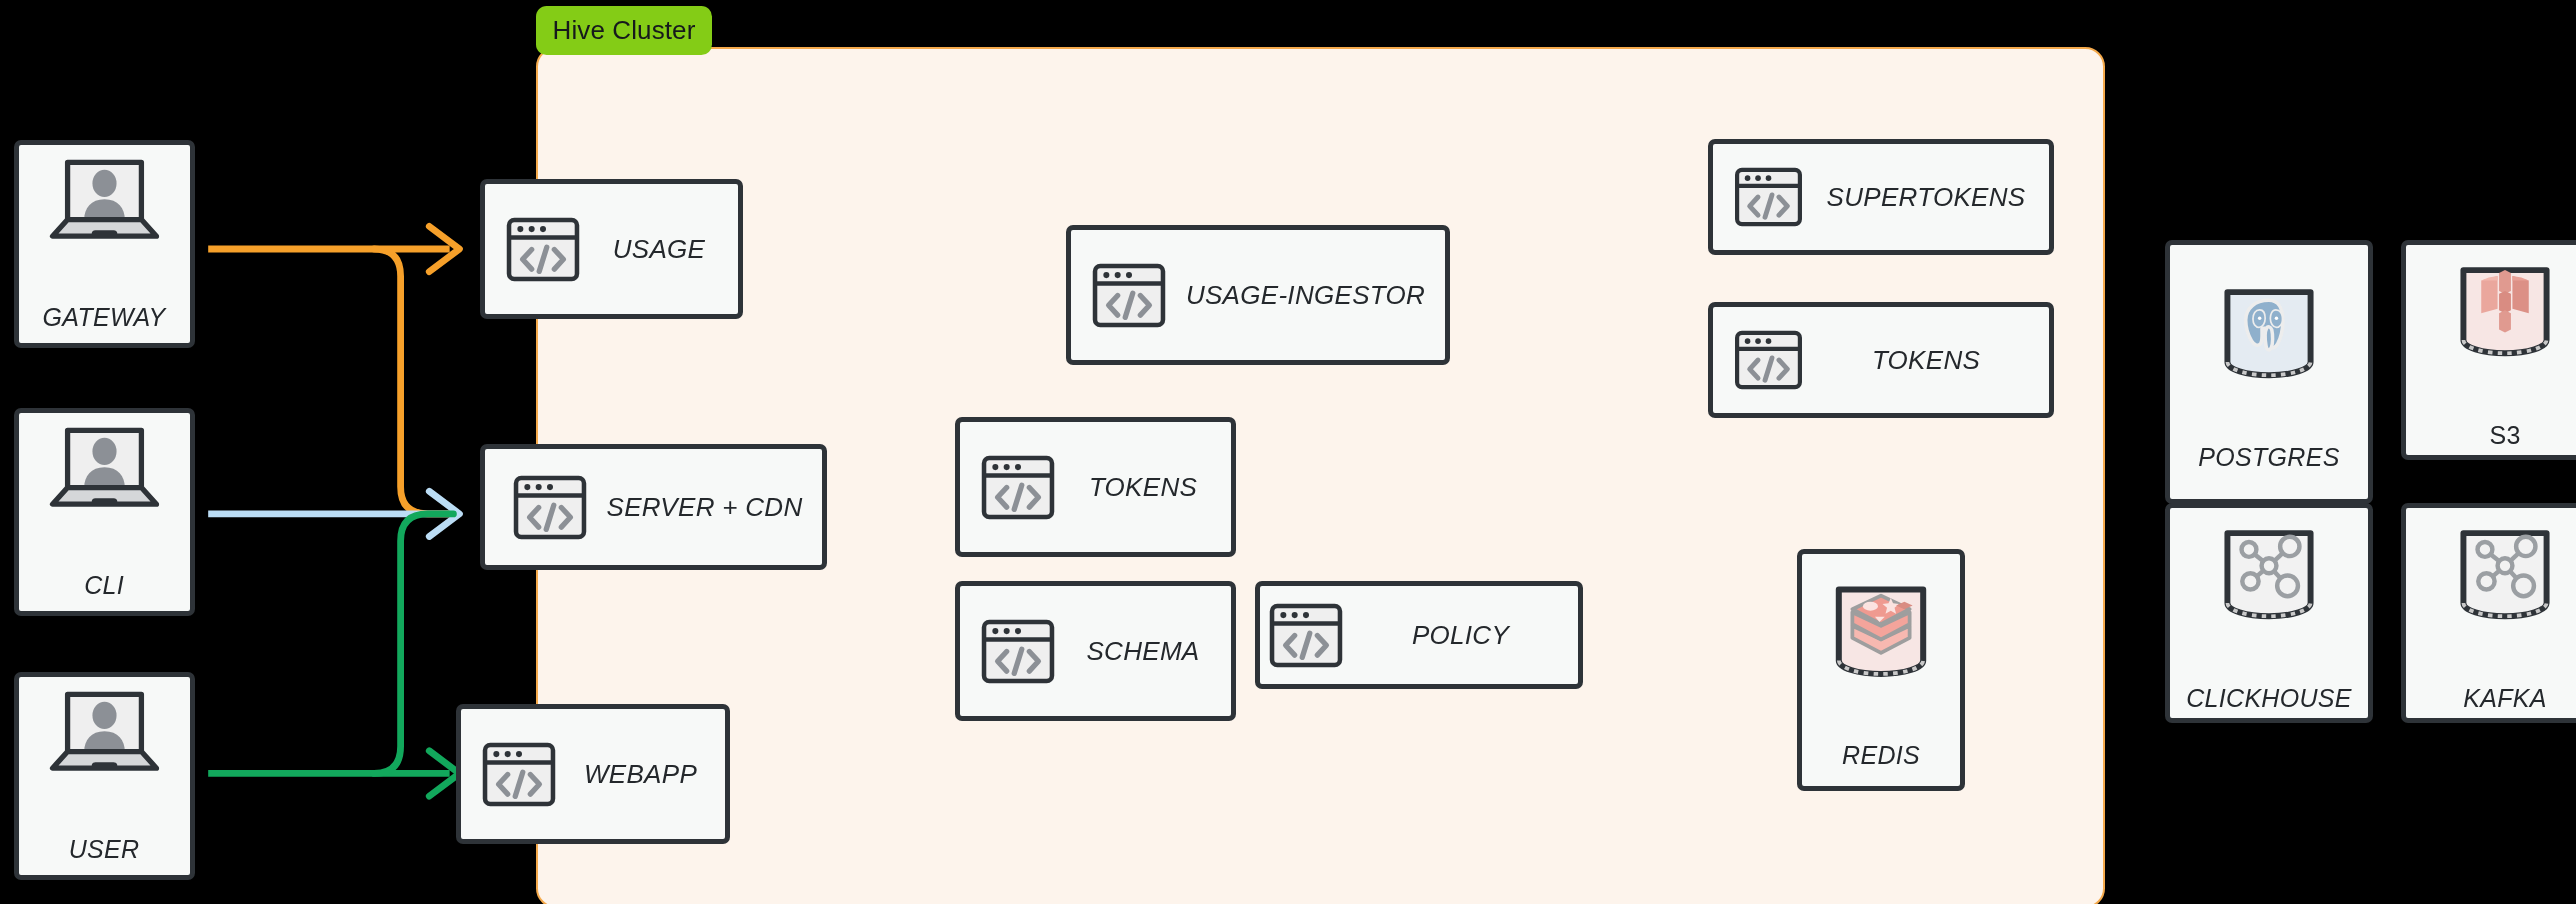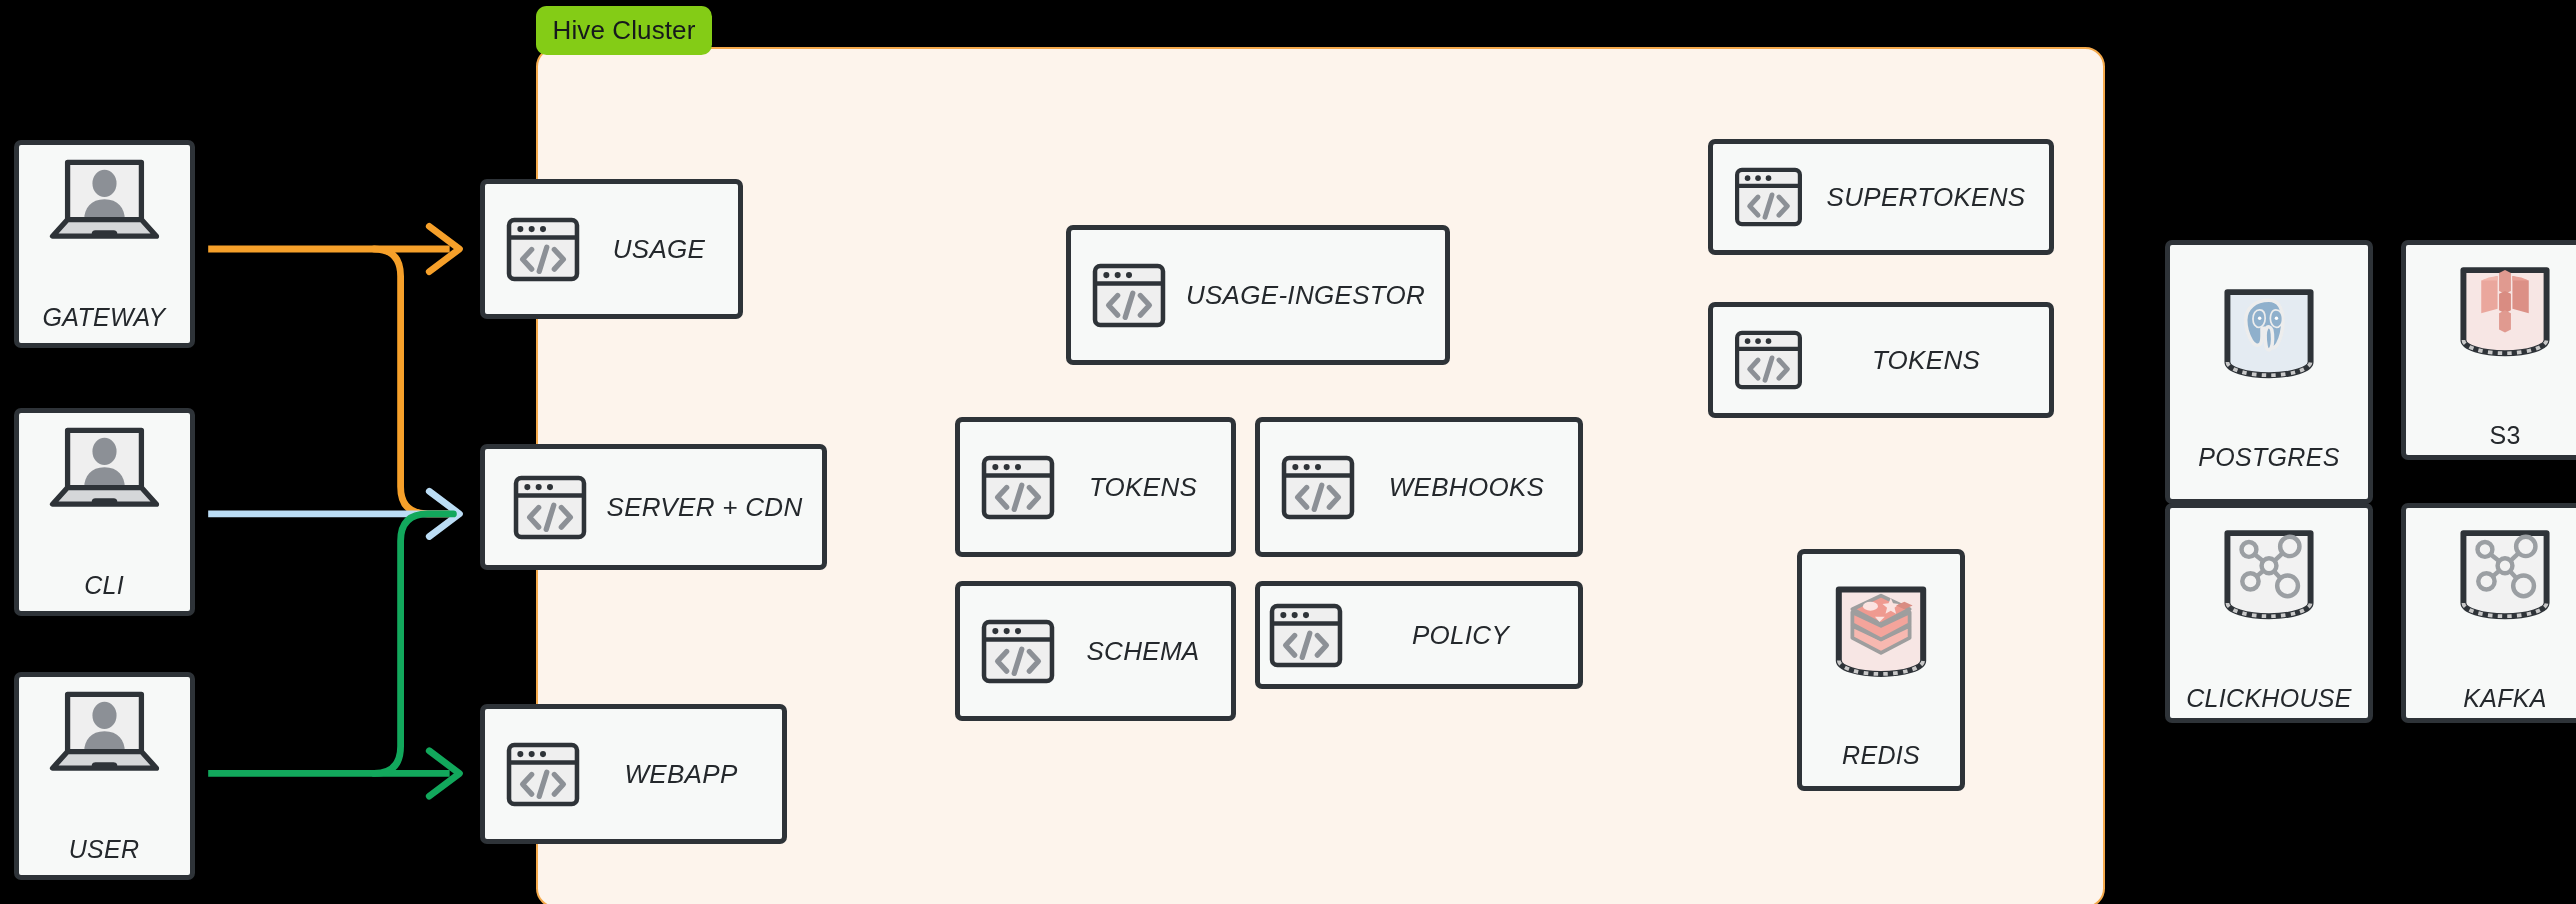--- a/index.html
+++ b/index.html
@@ -177,21 +177,21 @@
         <g stroke="#8C9096" stroke-width="7" fill="none" stroke-linecap="round" stroke-linejoin="round">
           <path d="M34 43 L22 56 L34 69"></path>
             <path d="M64 43 L76 56 L64 69"></path>
             <path d="M54 40 L44 72"></path>
         </g>
       </svg>
     </span>
     <span class="lbl">SERVER + CDN</span>
   </div>
 
-  <div class="node service" style="left:480px;top:704px;width:307px;height:140px;padding-left:21px;">
+  <div class="node service" style="left:456px;top:704px;width:274px;height:140px;padding-left:21px;">
     <span class="icoWrap">
       <svg width="74" height="65" viewBox="0 0 98 86" aria-hidden="true">
         <rect x="4" y="4" width="90" height="78" rx="7" fill="#EFEFEF" stroke="#2E3338" stroke-width="6"></rect>
         <path d="M4 27 h90" stroke="#2E3338" stroke-width="6"></path>
         <circle cx="19" cy="16" r="4" fill="#2E3338"></circle>
           <circle cx="34" cy="16" r="4" fill="#2E3338"></circle>
           <circle cx="49" cy="16" r="4" fill="#2E3338"></circle>
         <g stroke="#8C9096" stroke-width="7" fill="none" stroke-linecap="round" stroke-linejoin="round">
           <path d="M34 43 L22 56 L34 69"></path>
             <path d="M64 43 L76 56 L64 69"></path>
@@ -231,37 +231,20 @@
         <g stroke="#8C9096" stroke-width="7" fill="none" stroke-linecap="round" stroke-linejoin="round">
           <path d="M34 43 L22 56 L34 69"></path>
             <path d="M64 43 L76 56 L64 69"></path>
             <path d="M54 40 L44 72"></path>
         </g>
       </svg>
     </span>
     <span class="lbl">TOKENS</span>
   </div>
 
-  <div class="node service" style="left:1255px;top:417px;width:328px;height:140px;padding-left:21px;">
-    <span class="icoWrap">
-      <svg width="74" height="65" viewBox="0 0 98 86" aria-hidden="true">
-        <rect x="4" y="4" width="90" height="78" rx="7" fill="#EFEFEF" stroke="#2E3338" stroke-width="6"></rect>
-        <path d="M4 27 h90" stroke="#2E3338" stroke-width="6"></path>
-        <circle cx="19" cy="16" r="4" fill="#2E3338"></circle>
-          <circle cx="34" cy="16" r="4" fill="#2E3338"></circle>
-          <circle cx="49" cy="16" r="4" fill="#2E3338"></circle>
-        <g stroke="#8C9096" stroke-width="7" fill="none" stroke-linecap="round" stroke-linejoin="round">
-          <path d="M34 43 L22 56 L34 69"></path>
-            <path d="M64 43 L76 56 L64 69"></path>
-            <path d="M54 40 L44 72"></path>
-        </g>
-      </svg>
-    </span>
-    <span class="lbl">WEBHOOKS</span>
-  </div>
 
   <div class="node service" style="left:955px;top:581px;width:281px;height:140px;padding-left:21px;">
     <span class="icoWrap">
       <svg width="74" height="65" viewBox="0 0 98 86" aria-hidden="true">
         <rect x="4" y="4" width="90" height="78" rx="7" fill="#EFEFEF" stroke="#2E3338" stroke-width="6"></rect>
         <path d="M4 27 h90" stroke="#2E3338" stroke-width="6"></path>
         <circle cx="19" cy="16" r="4" fill="#2E3338"></circle>
           <circle cx="34" cy="16" r="4" fill="#2E3338"></circle>
           <circle cx="49" cy="16" r="4" fill="#2E3338"></circle>
         <g stroke="#8C9096" stroke-width="7" fill="none" stroke-linecap="round" stroke-linejoin="round">

